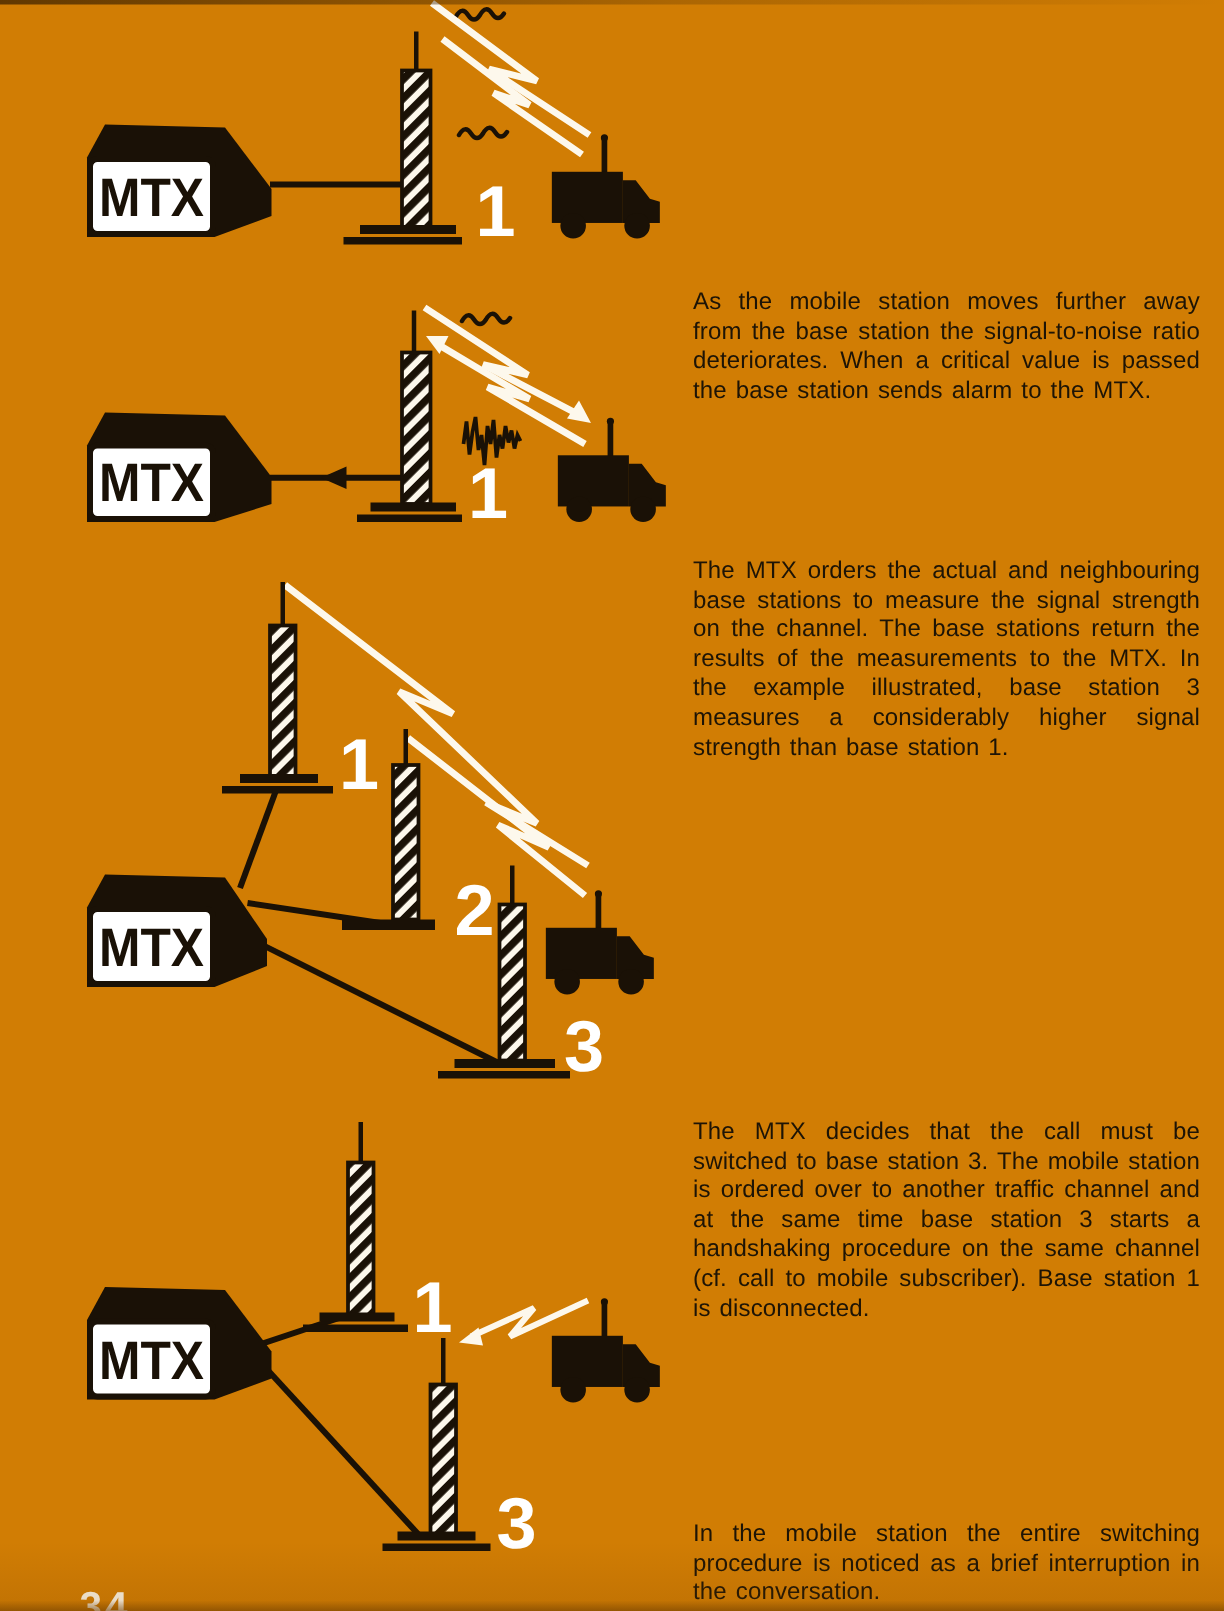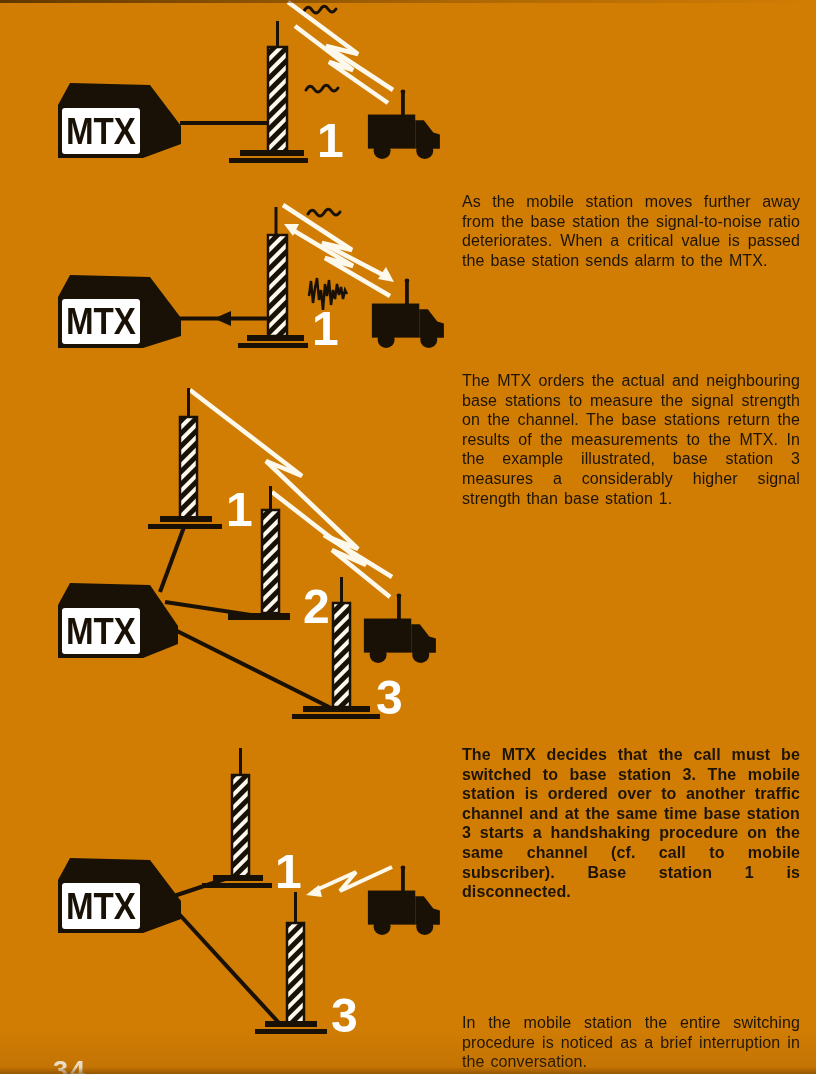--- a/index.html
+++ b/index.html
@@ -27,21 +27,21 @@
     color:#1d1406;
     font-size:16px;line-height:19.6px;
     text-align:justify;
     letter-spacing:.1px;
     word-spacing:1.4px;
     hyphens:auto;-webkit-hyphens:auto;
   }
   .p1{top:43px;}
   .p2{top:192px;}
   .p3{top:371px;}
-  .p4{top:745px;font-weight:bold;}
+  .p4{top:745px;}
   .p5{top:992px;margin-top:21px;}
 
   .page-num{
     position:absolute;left:53px;top:1058px;height:16px;width:60px;
     overflow:hidden;
     color:#fdf6e8;font-weight:bold;font-size:27px;line-height:27px;
     letter-spacing:2px;
   }
 
   .bolt{stroke:#fdf8ec;stroke-width:4.5;fill:none;stroke-linecap:butt;stroke-linejoin:miter;}

